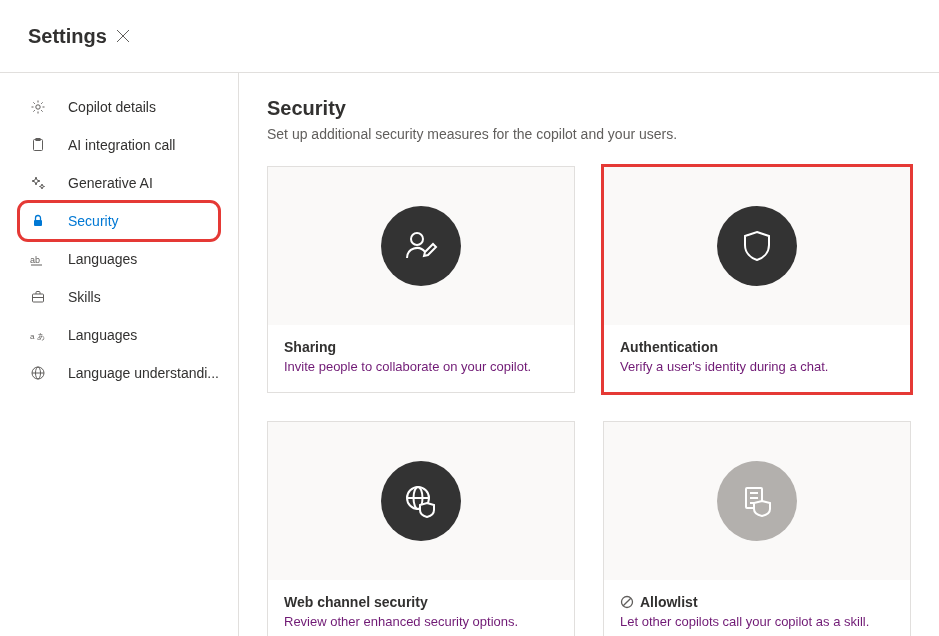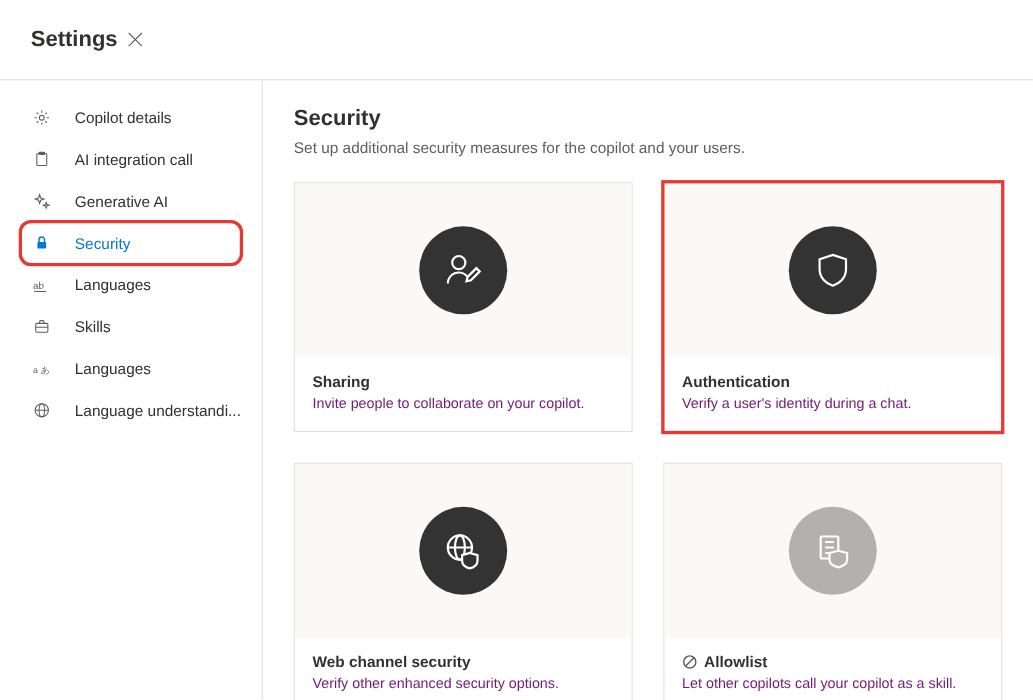--- a/index.html
+++ b/index.html
@@ -274,21 +274,21 @@
             <svg width="40" height="40" viewBox="0 0 40 40" fill="none" stroke="#fff" stroke-width="2">
                 <circle cx="17" cy="17" r="11"></circle>
                 <ellipse cx="17" cy="17" rx="4.5" ry="11"></ellipse>
                 <line x1="6" y1="17" x2="28" y2="17"></line>
                 <path d="M26 22 L33 24 V29 C33 33 30 35 26 36 C22 35 19 33 19 29 V24 Z" fill="#333" stroke="#fff"></path>
               </svg>
           </div>
         </div>
         <div class="card-body">
           <div class="card-title">Web channel security</div>
-          <div class="card-desc">Verify other enhanced security options.</div>
+          <div class="card-desc">Review other enhanced security options.</div>
         </div>
       </div>
 
       <div class="card">
         <div class="card-icon-area">
           <div class="card-circle disabled">
             <svg width="40" height="40" viewBox="0 0 40 40" fill="none" stroke="#fff" stroke-width="2">
                 <rect x="9" y="7" width="16" height="20" rx="1"></rect>
                 <line x1="13" y1="12" x2="21" y2="12"></line>
                 <line x1="13" y1="17" x2="21" y2="17"></line>

